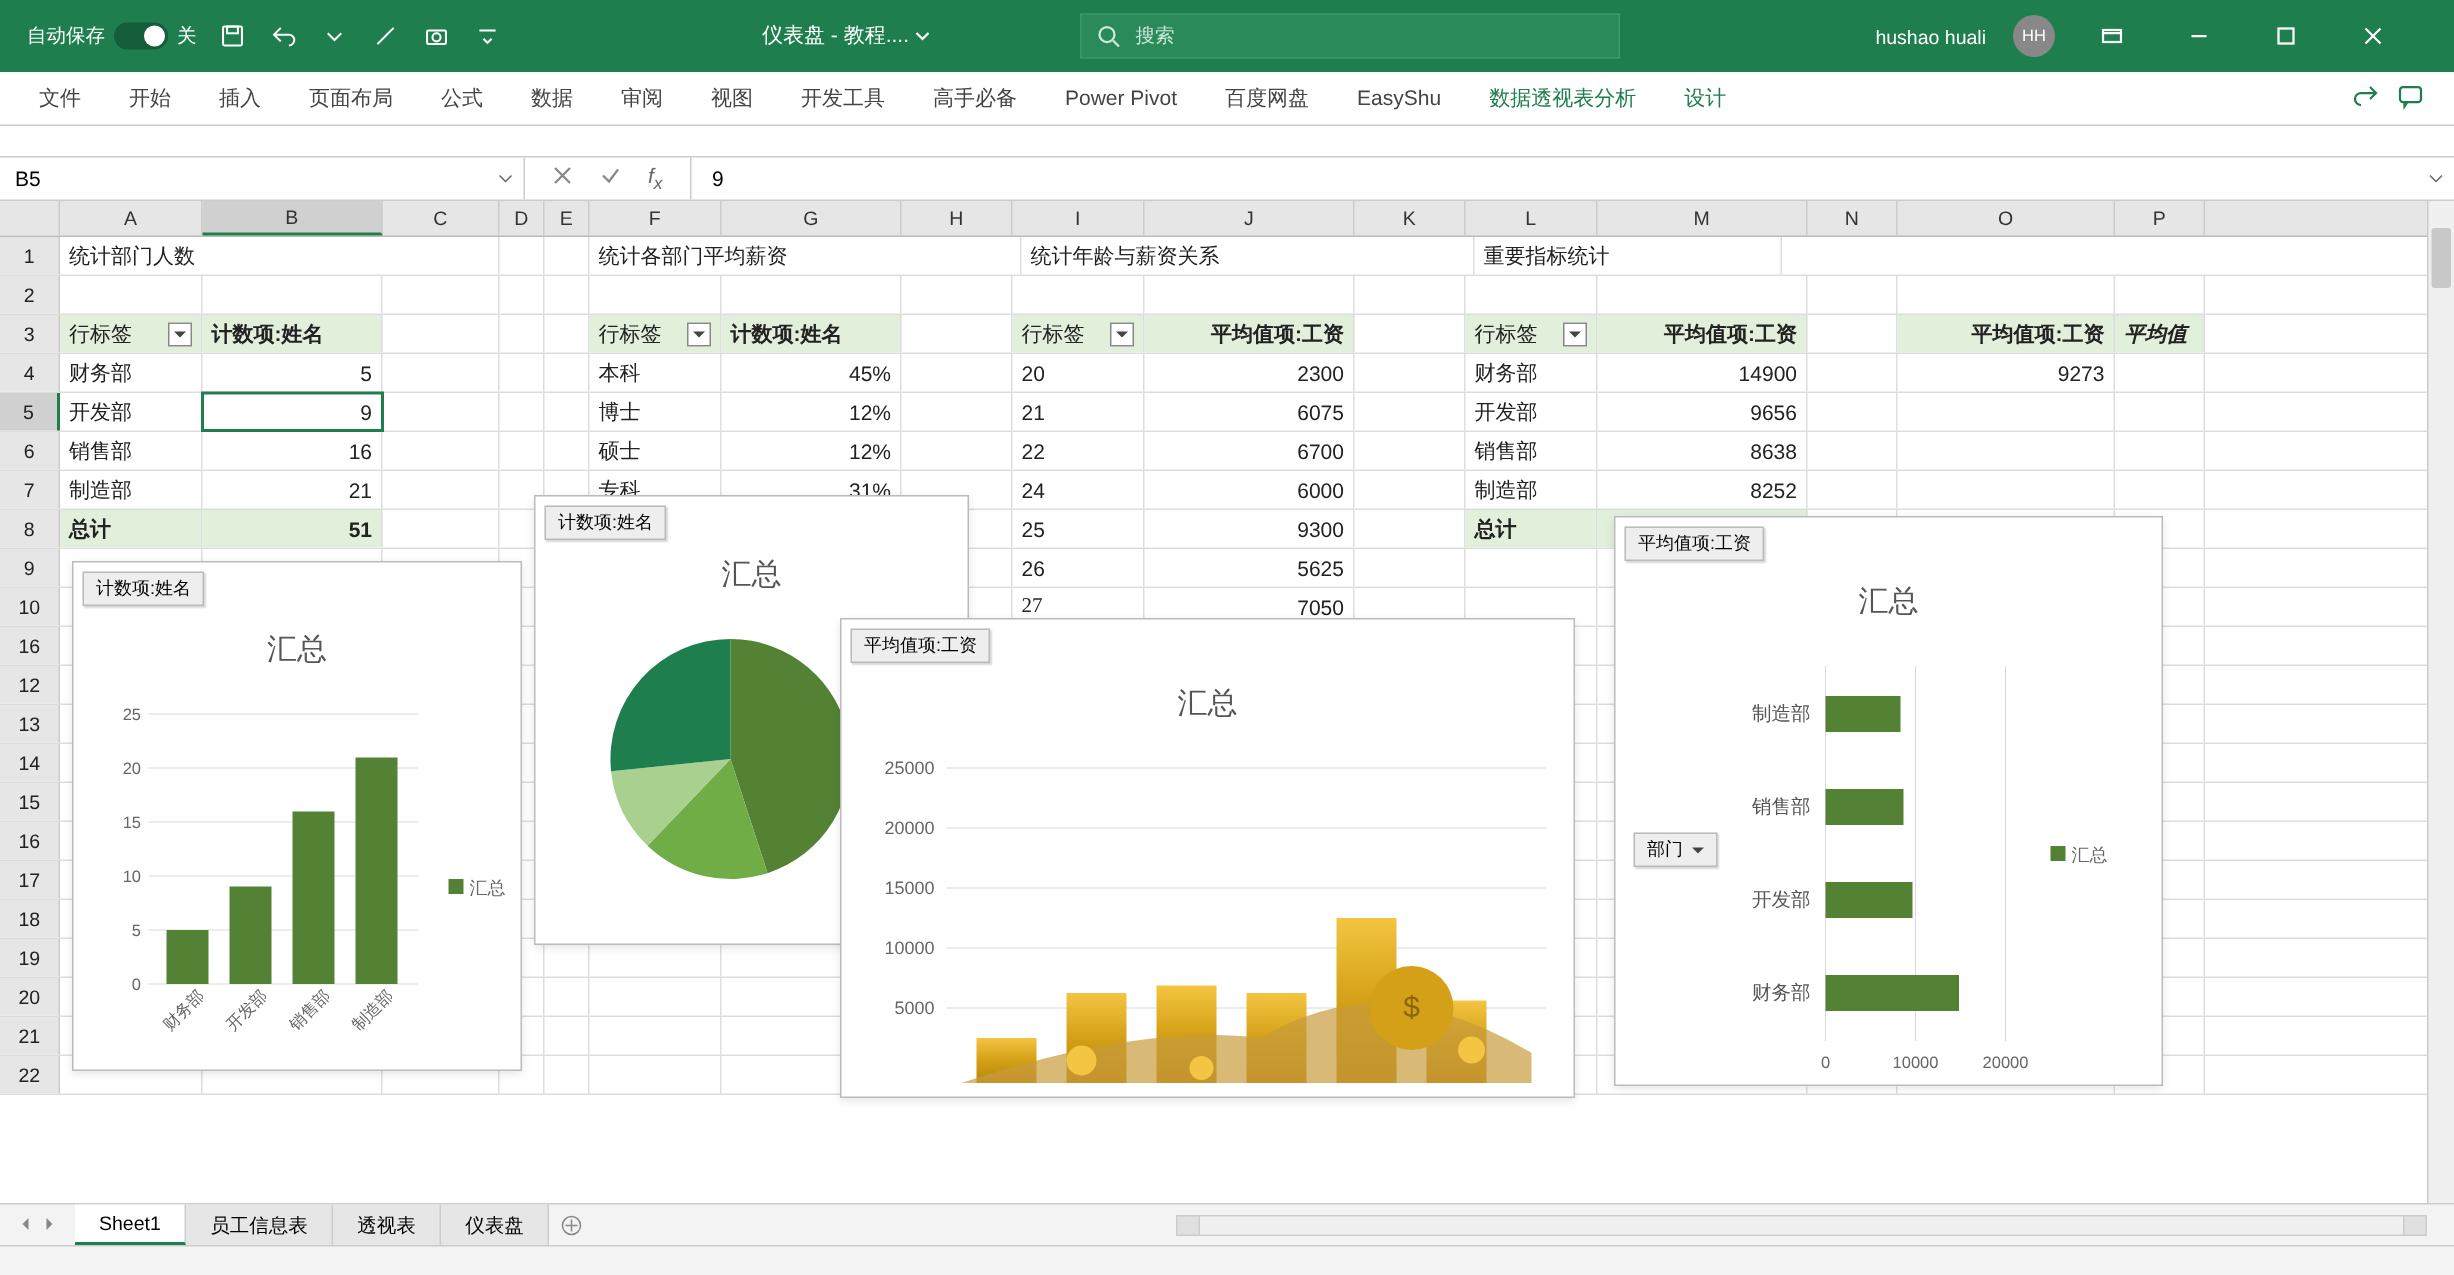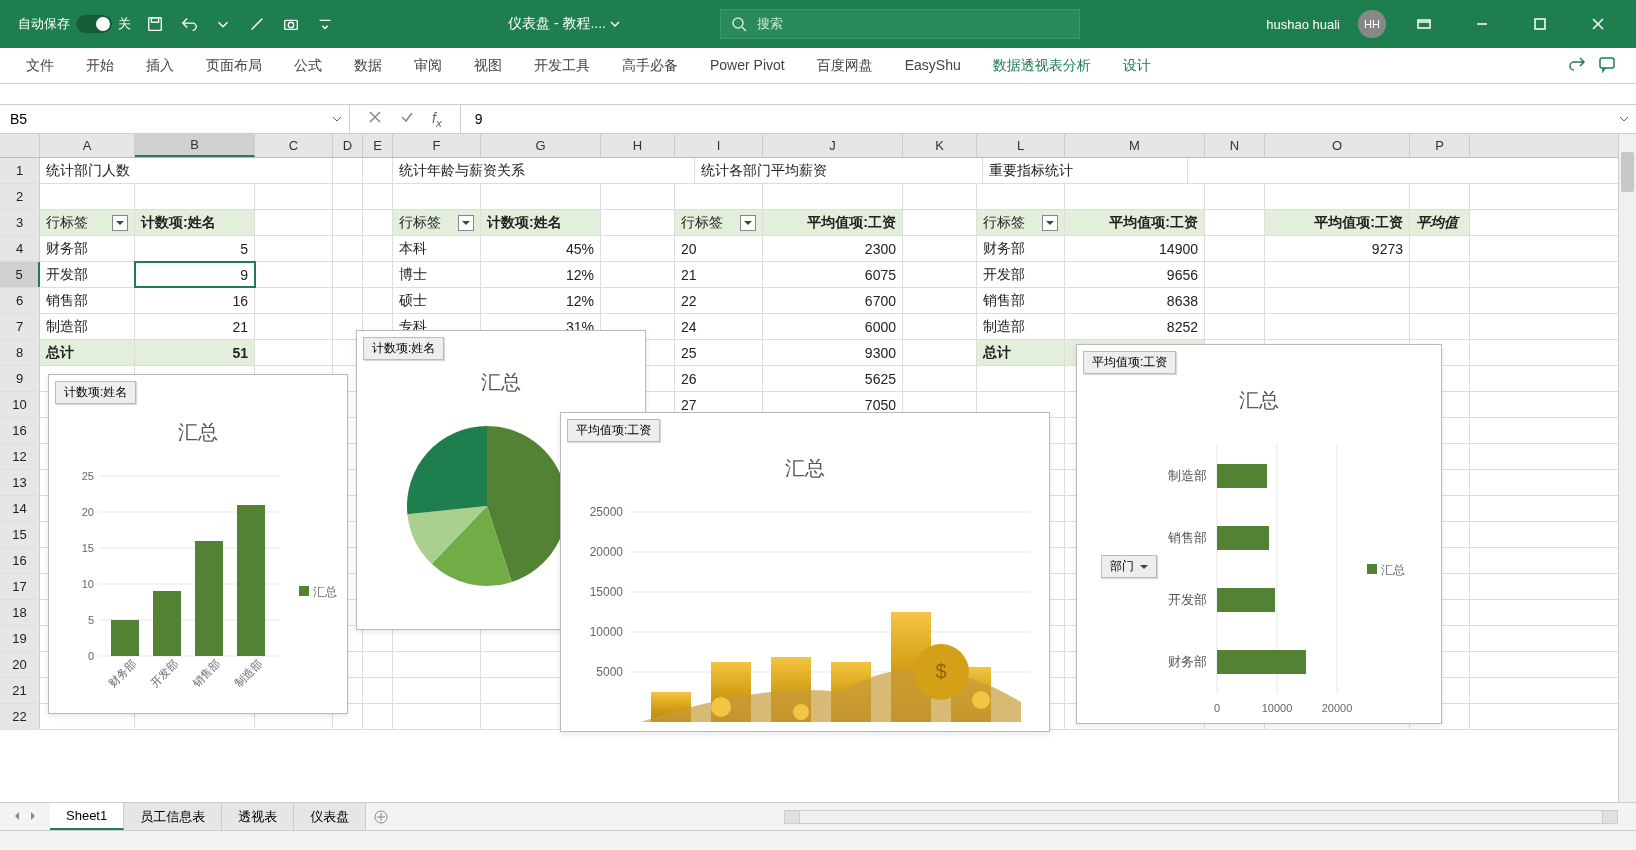--- a/index.html
+++ b/index.html
@@ -10,21 +10,21 @@
 .title-left { display: flex; align-items: center; gap: 14px; padding-left: 18px; }
 .autosave { display: flex; align-items: center; gap: 6px; }
 .autosave-toggle { width: 36px; height: 18px; background: #155c39; border-radius: 9px; position: relative; }
 .autosave-toggle::after { content: ""; position: absolute; width: 14px; height: 14px; background: #fff; border-radius: 50%; top: 2px; right: 2px; }
 .qat-icon { width: 20px; height: 20px; display: flex; align-items: center; justify-content: center; cursor: pointer; }
 .qat-icon svg { width: 18px; height: 18px; fill: none; stroke: #fff; stroke-width: 1.5; }
 .title-center { position: absolute; left: 508px; font-size: 14px; display: flex; align-items: center; gap: 4px; }
 .search-box { position: absolute; left: 720px; width: 360px; height: 30px; background: #2a8a5a; border: 1px solid #3a9a6a; display: flex; align-items: center; padding: 0 10px; gap: 10px; }
 .search-box svg { width: 16px; height: 16px; fill: none; stroke: #cfe8da; stroke-width: 1.5; }
 .search-box span { color: #cfe8da; font-size: 13px; }
-.title-right { position: absolute; right: 0; display: flex; align-items: center; gap: 18px; padding-right: 18px; }
+.title-right { position: absolute; right: 0; display: flex; align-items: center; gap: 18px; padding-right: 34px; }
 .user-name { font-size: 13px; }
 .user-avatar { width: 28px; height: 28px; border-radius: 50%; background: #888; display: flex; align-items: center; justify-content: center; font-size: 11px; }
 .win-btn { width: 40px; height: 36px; display: flex; align-items: center; justify-content: center; cursor: pointer; }
 .win-btn svg { width: 14px; height: 14px; fill: none; stroke: #fff; stroke-width: 1.5; }
 
 
 .ribbon-tabs { height: 36px; background: #fff; display: flex; align-items: center; padding: 0 10px; font-size: 14px; color: #444; border-bottom: 1px solid #ccc; }
 .ribbon-tab { padding: 0 16px; height: 100%; display: flex; align-items: center; cursor: pointer; }
 .ribbon-tab.contextual { color: #1e7e4e; }
 .ribbon-right { margin-left: auto; display: flex; gap: 12px; padding-right: 10px; }
@@ -251,22 +251,22 @@
         <div class="col-h cO" style="width: 145px;">O</div>
         <div class="col-h cP" style="width: 60px;">P</div>
       </div>
   </div>
   <div class="rows" id="rows-container">
       <div class="row">
         <div class="row-h">1</div>
         <div class="cell cA" style="width: 293px;">统计部门人数</div>
         <div class="cell cD" style="width: 30px;"></div>
         <div class="cell cE" style="width: 30px;"></div>
+        <div class="cell cL" style="width: 288px;">统计各部门平均薪资</div>
         <div class="cell cI" style="width: 302px;">统计年龄与薪资关系</div>
-        <div class="cell cL" style="width: 288px;">统计各部门平均薪资</div>
         <div class="cell cO" style="width: 205px;">重要指标统计</div>
       </div>
       <div class="row">
         <div class="row-h">2</div>
         <div class="cell cA" style="width: 95px;"></div>
         <div class="cell cB" style="width: 120px;"></div>
         <div class="cell cC" style="width: 78px;"></div>
         <div class="cell cD" style="width: 30px;"></div>
         <div class="cell cE" style="width: 30px;"></div>
         <div class="cell cF" style="width: 88px;"></div>
@@ -433,21 +433,21 @@
       <div class="row">
         <div class="row-h">10</div>
         <div class="cell cA" style="width: 95px;"></div>
         <div class="cell cB" style="width: 120px;"></div>
         <div class="cell cC" style="width: 78px;"></div>
         <div class="cell cD" style="width: 30px;"></div>
         <div class="cell cE" style="width: 30px;"></div>
         <div class="cell cF" style="width: 88px;"></div>
         <div class="cell cG" style="width: 120px;"></div>
         <div class="cell cH" style="width: 74px;"></div>
-        <div class="cell cI" style="width: 88px;">27</div>
+        <div class="cell cI" style="width: 88px; font-family: Liberation Serif, serif;">27</div>
         <div class="cell cJ r" style="width: 140px;">7050</div>
         <div class="cell cK" style="width: 74px;"></div>
         <div class="cell cL" style="width: 88px;"></div>
         <div class="cell cM" style="width: 140px;"></div>
         <div class="cell cN" style="width: 60px;"></div>
         <div class="cell cO" style="width: 145px;"></div>
         <div class="cell cP" style="width: 60px;"></div>
       </div>
       <div class="row">
         <div class="row-h">16</div>
@@ -772,21 +772,21 @@
         <text x="380" y="196" text-anchor="middle" font-size="20" fill="#8b6508">$</text>
       <circle cx="160" cy="225" r="10" fill="#f4c542"></circle>
         <circle cx="240" cy="230" r="8" fill="#f4c542"></circle>
       <circle cx="420" cy="218" r="9" fill="#f4c542"></circle>
     </svg>
   </div>
 
   <div class="chart" style="left:1076px; top:210px; width:366px; height:380px">
     <div class="chart-field"><span>平均值项:工资</span></div>
     <div class="chart-title" style="margin-top:42px">汇总</div>
-    <div class="slicer-btn" style="position:absolute; left:24px; top:210px">
+    <div class="slicer-btn" style="position:absolute; left:12px; top:210px">
       <span>部门</span>
       <svg width="8" height="8" viewBox="0 0 8 8">
           <path d="M0 2 L4 6 L8 2" fill="#444"></path>
         </svg>
     </div>
     <svg width="366" height="310" viewBox="0 0 366 310">
       <g stroke="#ccc" stroke-width="0.5">
         <line x1="140" y1="30" x2="140" y2="280"></line>
           <line x1="200" y1="30" x2="200" y2="280"></line>
           <line x1="260" y1="30" x2="260" y2="280"></line>

